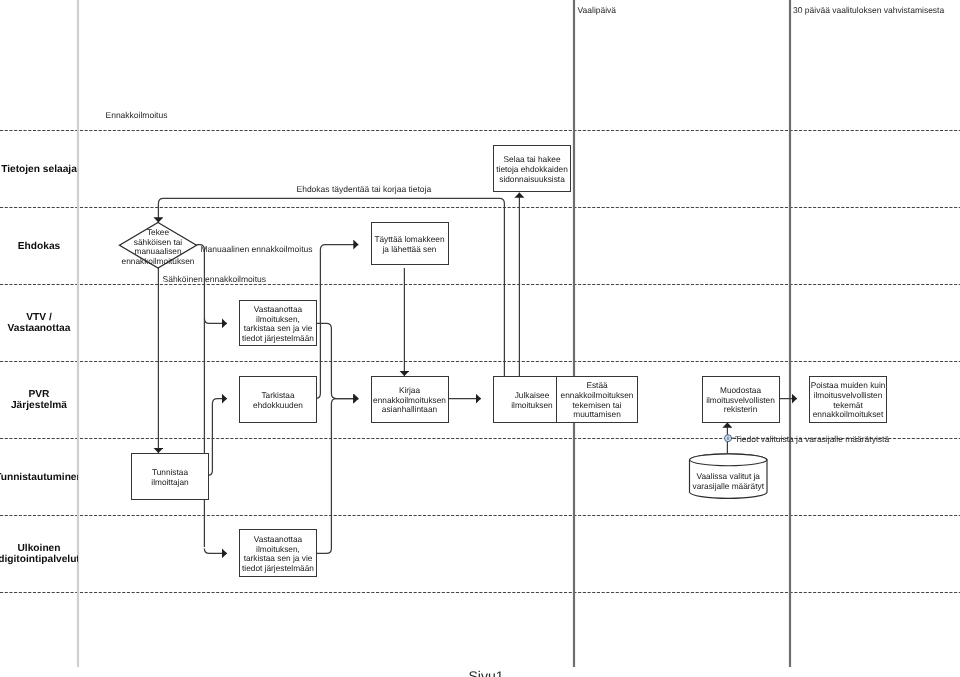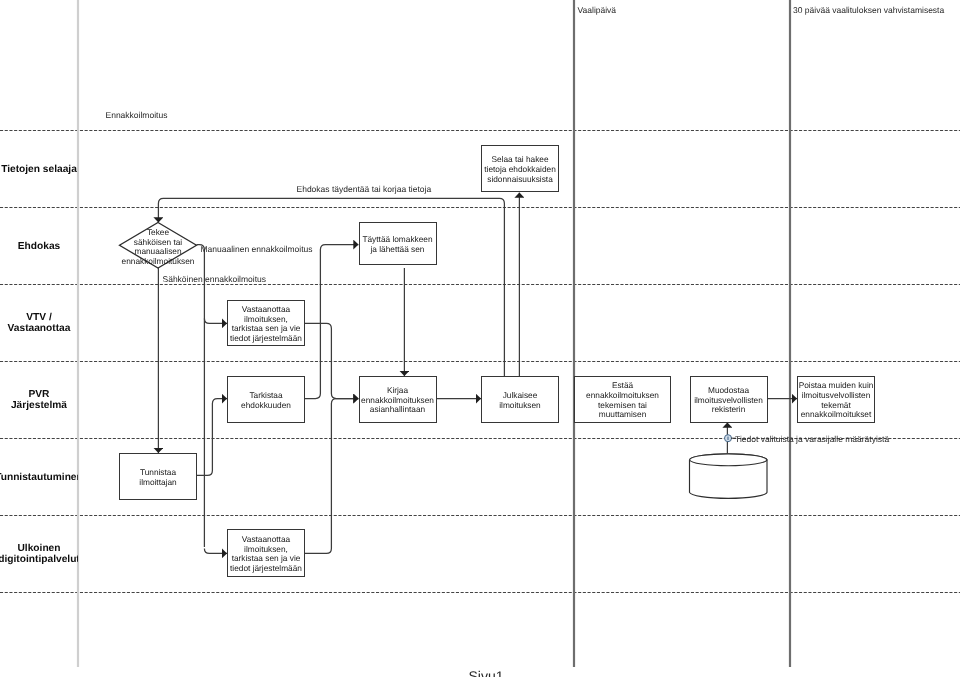--- a/index.html
+++ b/index.html
@@ -38,20 +38,21 @@
     position:absolute;
     box-sizing:border-box;
     border:1.2px solid #363636;
     background:#ffffff;
     display:flex;align-items:center;justify-content:center;
     text-align:center;
     font-size:8.3px;color:#1a1a1a;
     line-height:9.7px;
     white-space:pre;
     padding-top:2.5px;
+    margin-left:12px;
   }
   .node span{display:block;}
 
   
   .diamond{position:absolute;}
   .diamond .dtext{
     position:absolute;left:0;top:0;width:100%;height:100%;
     display:flex;align-items:center;justify-content:center;
     text-align:center;font-size:8.3px;color:#1a1a1a;line-height:9.6px;
     white-space:pre;
@@ -158,21 +159,21 @@
 ilmoituksen,
 tarkistaa sen ja vie
 tiedot järjestelmään</span></div>
   <div class="node" style="left:227.0px;top:376.0px;width:78px;height:46.5px;"><span>Tarkistaa
 ehdokkuuden</span></div>
   <div class="node" style="left:358.5px;top:376.0px;width:78px;height:46.5px;"><span>Kirjaa
 ennakkoilmoituksen
 asianhallintaan</span></div>
   <div class="node" style="left:481.0px;top:376.0px;width:78px;height:46.5px;"><span>Julkaisee
 ilmoituksen</span></div>
-  <div class="node" style="left:574.0px;top:376.0px;width:97px;height:46.5px;"><span>Estää
+  <div class="node" style="left:544px;top:376.0px;width:82px;height:46.5px;"><span>Estää
 ennakkoilmoituksen
 tekemisen tai
 muuttamisen</span></div>
   <div class="node" style="left:689.5px;top:376.0px;width:78px;height:46.5px;"><span>Muodostaa
 ilmoitusvelvollisten
 rekisterin</span></div>
   <div class="node" style="left:797.0px;top:376.0px;width:78px;height:46.5px;"><span>Poistaa muiden kuin
 ilmoitusvelvollisten
 tekemät
 ennakkoilmoitukset</span></div>
@@ -182,20 +183,24 @@
 ilmoituksen,
 tarkistaa sen ja vie
 tiedot järjestelmään</span></div>
 </div>
 <div class="diamond" style="left:119px;top:222px;width:78px;height:46px;">
       <div class="dtext"><span>Tekee
 sähköisen tai
 manuaalisen
 ennakkoilmoituksen</span></div>
     </div>
+<div class="cyl" style="left:689.5px;top:453.5px;width:77.5px;height:45px;">
+      <div class="ctext"><span>Vaalissa valitut ja
+varasijalle määrätyt</span></div>
+    </div>
 <div>
   <div class="elabel" style="left:296.5px;top:184px;">Ehdokas täydentää tai korjaa tietoja</div>
   <div class="elabel" style="left:200.5px;top:227.5px;margin-top:16px;">Manuaalinen ennakkoilmoitus</div>
   <div class="elabel" style="left:162.5px;top:273.5px;">Sähköinen ennakkoilmoitus</div>
   <div class="elabel" style="left:735px;top:434px;">Tiedot valituista ja varasijalle määrätyistä</div>
 </div>
 <div class="page-label" style="left:468.5px;top:668px;">Sivu1</div>
 </div>
 
 </body></html>

